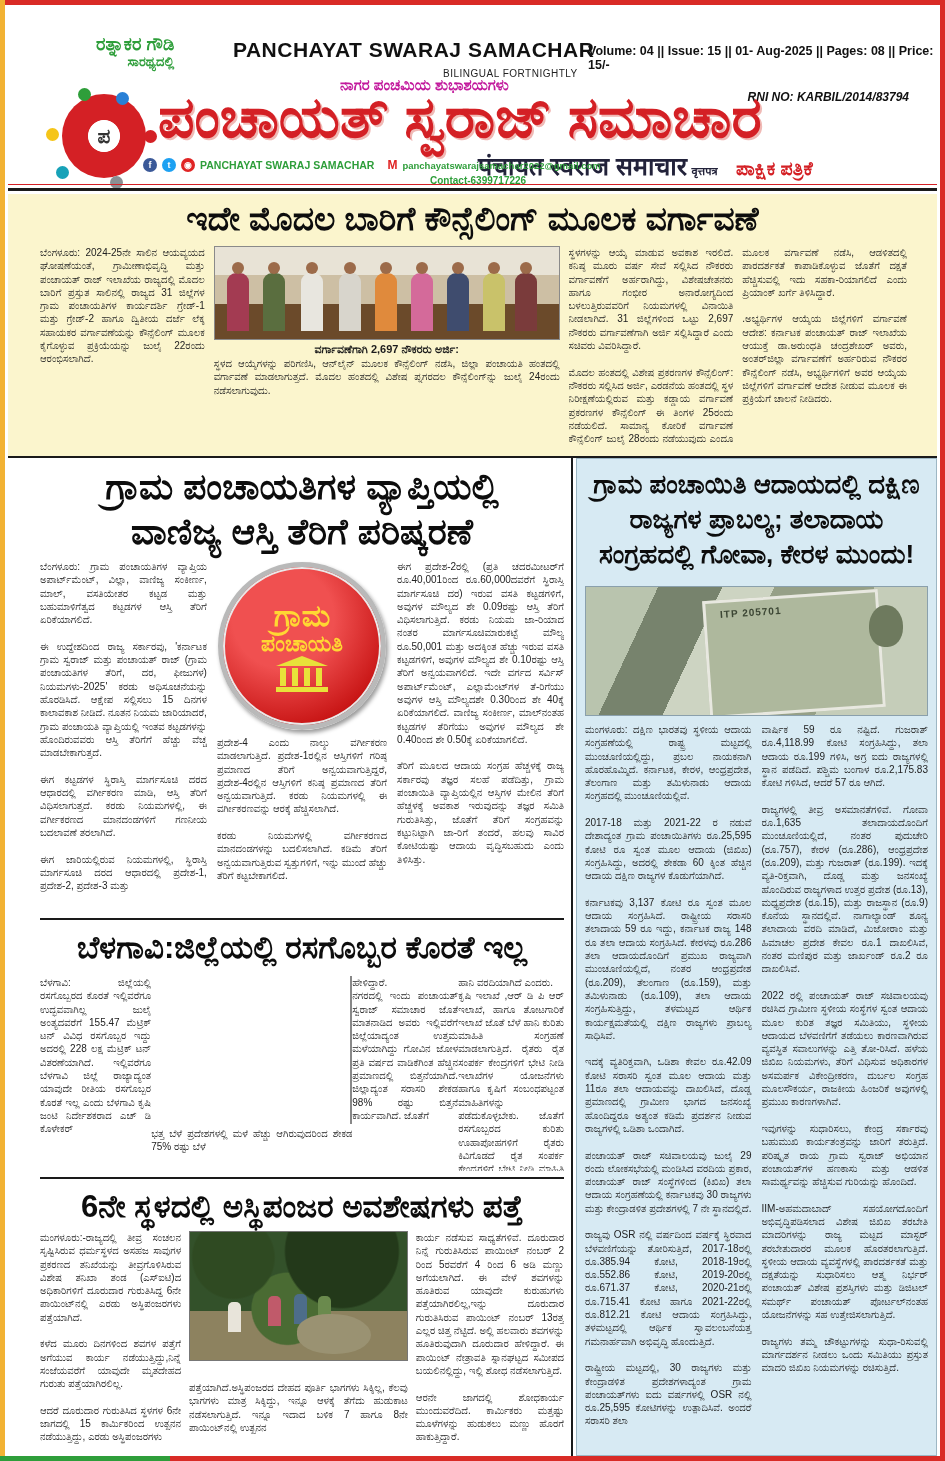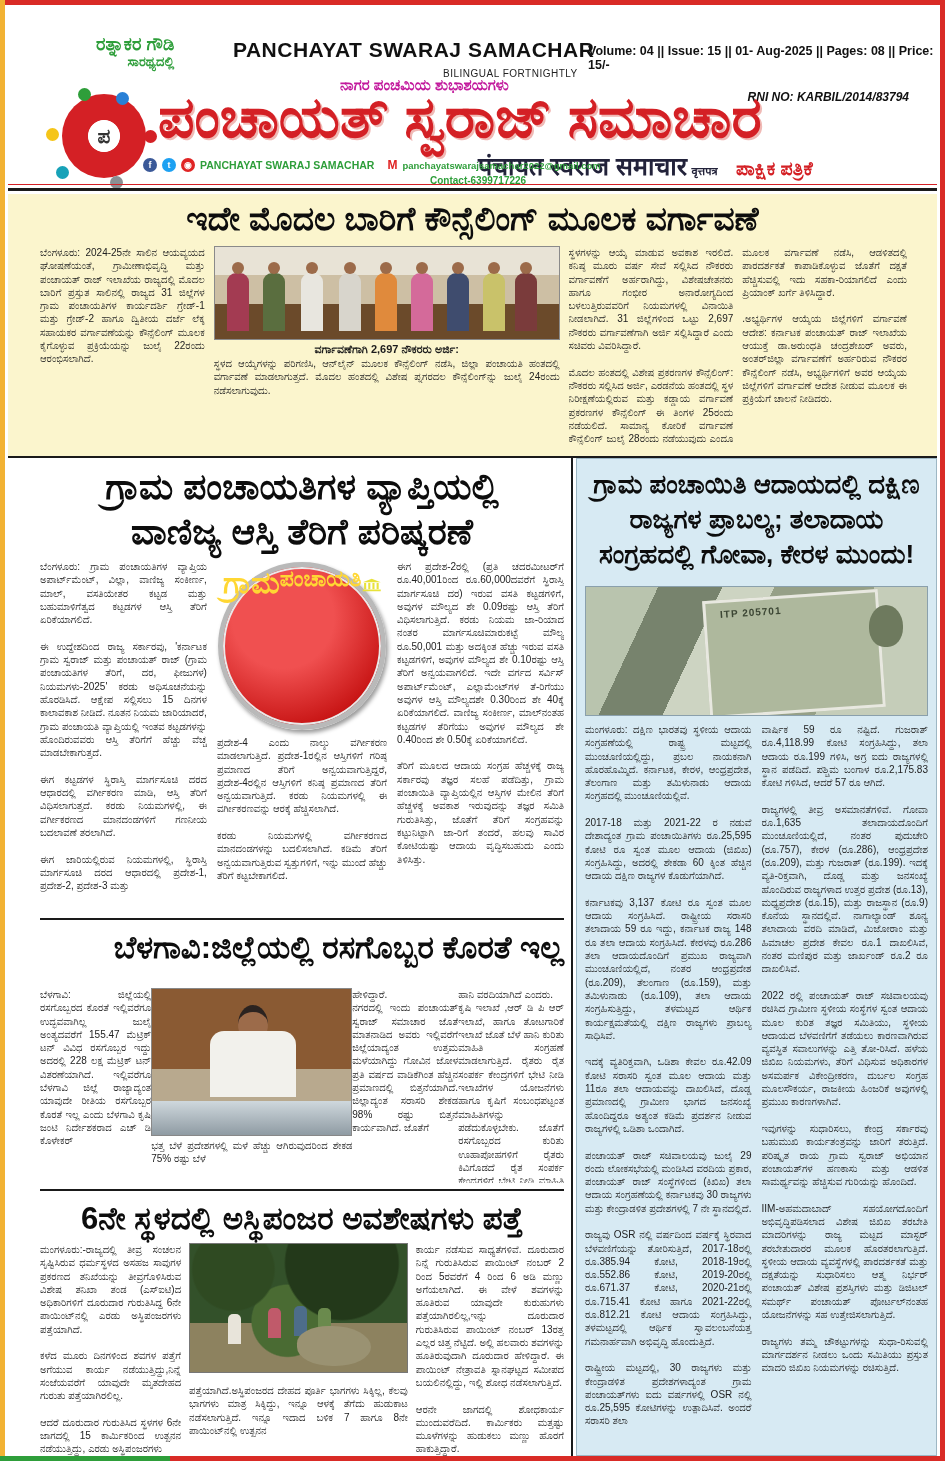--- a/index.html
+++ b/index.html
@@ -69,30 +69,30 @@
   #right-region{left:576px;top:458px;width:361px;height:998px;background:#d7eaf3;
      border:1px solid #9db7c4;box-sizing:border-box;padding:6px 8px;}
   
   #a2-head{font-size:36px;line-height:45px;padding-top:4px;}
   #a2-body{display:flex;gap:10px;margin-top:6px;height:352px;}
   #a2-c1,#a2-c3{flex:1;}
   #a2-mid{flex:1.02;display:flex;flex-direction:column;align-items:center;}
   #badge{width:158px;height:158px;border-radius:50%;position:relative;margin:2px 0 6px;
      background:radial-gradient(circle at 38% 32%,#f05050 0 35%,#c40f0f 80%);
      border:5px solid #b9b9b9;box-shadow:inset 0 0 0 2px #e9e9e9,2px 3px 4px rgba(0,0,0,.4);
-     display:flex;flex-direction:row;align-items:flex-start;justify-content:center;}
+     display:flex;flex-direction:column;align-items:center;justify-content:center;}
   #badge .b1{font-size:30px;font-weight:bold;color:#ffd733;line-height:1.05;}
   #badge .b2{font-size:22px;font-weight:bold;color:#ffd733;line-height:1.1;}
   #a2-mid .coltext{width:100%;flex:1;}
   .hr-black{height:2px;background:#1a1a1a;margin:6px 0;}
   
-  #a4-head{font-size:31px;line-height:40px;padding-top:2px;text-align:right;}
-  #a4-body{display:flex;margin-top:20px;height:195px;}
+  #a4-head{font-size:31px;line-height:40px;padding-top:2px;}
+  #a4-body{display:flex;margin-top:8px;height:195px;}
   #a4-c1{flex:1.05;}
-  #a4-midp{flex:1.9;display:flex;flex-direction:column;}
+  #a4-midp{flex:1.9;display:flex;flex-direction:column;align-items:flex-end;}
   #a4-photo{height:146px;border:1px solid #888;position:relative;overflow:hidden;
      background:linear-gradient(to bottom,#8a5a33 0 55%,#b8a98e 55% 78%,#7d7468 78% 100%);}
   #a4-photo .shirt{position:absolute;left:58px;top:42px;width:86px;height:66px;border-radius:14px 14px 0 0;background:#f2f1ec;}
   #a4-photo .head{position:absolute;left:86px;top:16px;width:30px;height:32px;border-radius:50%;background:#9c6b4a;border-top:7px solid #2b2320;}
   #a4-photo .desk{position:absolute;left:0;bottom:0;width:100%;height:34px;background:linear-gradient(to bottom,#cfd8dd,#8f9ba3);}
   #a4-c3,#a4-c4{flex:1;}
   
   #a5-head{font-size:31px;line-height:40px;padding-top:2px;}
   #a5-body{display:flex;gap:8px;margin-top:4px;height:232px;}
   #a5-c1{flex:1;}
@@ -272,21 +272,21 @@
 
 ಆದರೆ ದೂರುದಾರ ಗುರುತಿಸಿದ ಸ್ಥಳಗಳ 6ನೇ ಜಾಗದಲ್ಲಿ 15 ಕಾರ್ಮಿಕರಿಂದ ಉತ್ಖನನ ನಡೆಯುತ್ತಿದ್ದು, ಎರಡು ಅಸ್ಥಿಪಂಜರಗಳು</div>
         <div id="a5-midp">
           <div id="a5-photo">
             <div class="fig" style="left:38px;bottom:28px;background:#e8e4da;"></div>
             <div class="fig" style="left:78px;bottom:34px;background:#c05a6a;"></div>
             <div class="fig" style="left:104px;bottom:36px;background:#4d6d8a;"></div>
             <div class="fig" style="left:128px;bottom:34px;background:#6a8a4d;"></div>
             <div class="rock"></div>
           </div>
-          <div class="coltext" style="margin-top:11px;">ಪತ್ತೆಯಾಗಿದೆ.ಅಸ್ಥಿಪಂಜರದ ದೇಹದ ಪೂರ್ತಿ ಭಾಗಗಳು ಸಿಕ್ಕಿಲ್ಲ, ಕೆಲವು ಭಾಗಗಳು ಮಾತ್ರ ಸಿಕ್ಕಿದ್ದು, ಇನ್ನೂ ಆಳಕ್ಕೆ ತೆಗೆದು ಹುಡುಕಾಟ ನಡೆಸಲಾಗುತ್ತಿದೆ. ಇನ್ನೂ ಇದಾದ ಬಳಿಕ 7 ಹಾಗೂ 8ನೇ ಪಾಯಿಂಟ್‌ನಲ್ಲಿ ಉತ್ಖನನ</div>
+          <div class="coltext" style="margin-top:20px;">ಪತ್ತೆಯಾಗಿದೆ.ಅಸ್ಥಿಪಂಜರದ ದೇಹದ ಪೂರ್ತಿ ಭಾಗಗಳು ಸಿಕ್ಕಿಲ್ಲ, ಕೆಲವು ಭಾಗಗಳು ಮಾತ್ರ ಸಿಕ್ಕಿದ್ದು, ಇನ್ನೂ ಆಳಕ್ಕೆ ತೆಗೆದು ಹುಡುಕಾಟ ನಡೆಸಲಾಗುತ್ತಿದೆ. ಇನ್ನೂ ಇದಾದ ಬಳಿಕ 7 ಹಾಗೂ 8ನೇ ಪಾಯಿಂಟ್‌ನಲ್ಲಿ ಉತ್ಖನನ</div>
         </div>
         <div class="coltext" id="a5-c3">ಕಾರ್ಯ ನಡೆಸುವ ಸಾಧ್ಯತೆಗಳಿವೆ. ದೂರುದಾರ ನಿನ್ನೆ ಗುರುತಿಸಿರುವ ಪಾಯಿಂಟ್ ನಂಬರ್ 2 ರಿಂದ 5ರವರೆಗೆ 4 ರಿಂದ 6 ಅಡಿ ಮಣ್ಣು ಅಗೆಯಲಾಗಿದೆ. ಈ ವೇಳೆ ಶವಗಳನ್ನು ಹೂತಿರುವ ಯಾವುದೇ ಕುರುಹುಗಳು ಪತ್ತೆಯಾಗಿರಲಿಲ್ಲ,ಇನ್ನು ದೂರುದಾರ ಗುರುತಿಸಿರುವ ಪಾಯಿಂಟ್ ನಂಬರ್ 13ರತ್ತ ಎಲ್ಲರ ಚಿತ್ತ ನೆಟ್ಟಿದೆ. ಅಲ್ಲಿ ಹಲವಾರು ಶವಗಳನ್ನು ಹೂತಿರುವುದಾಗಿ ದೂರುದಾರ ಹೇಳಿದ್ದಾರೆ. ಈ ಪಾಯಿಂಟ್ ನೇತ್ರಾವತಿ ಸ್ನಾನಘಟ್ಟದ ಸಮೀಪದ ಬಯಲಿನಲ್ಲಿದ್ದು, ಇಲ್ಲಿ ಶೋಧ ನಡೆಸಲಾಗುತ್ತಿದೆ.
 
 ಆರನೇ ಜಾಗದಲ್ಲಿ ಶೋಧಕಾರ್ಯ ಮುಂದುವರೆದಿದೆ. ಕಾರ್ಮಿಕರು ಮತ್ತಷ್ಟು ಮೂಳೆಗಳನ್ನು ಹುಡುಕಲು ಮಣ್ಣು ಹೊರಗೆ ಹಾಕುತ್ತಿದ್ದಾರೆ.</div>
       </div>
     </div>
   </div>
 
   <div class="abs" id="right-region">
     <div class="kn-head" id="inc-head">ಗ್ರಾಮ ಪಂಚಾಯಿತಿ ಆದಾಯದಲ್ಲಿ ದಕ್ಷಿಣ ರಾಜ್ಯಗಳ ಪ್ರಾಬಲ್ಯ; ತಲಾದಾಯ ಸಂಗ್ರಹದಲ್ಲಿ ಗೋವಾ, ಕೇರಳ ಮುಂದು!</div>

